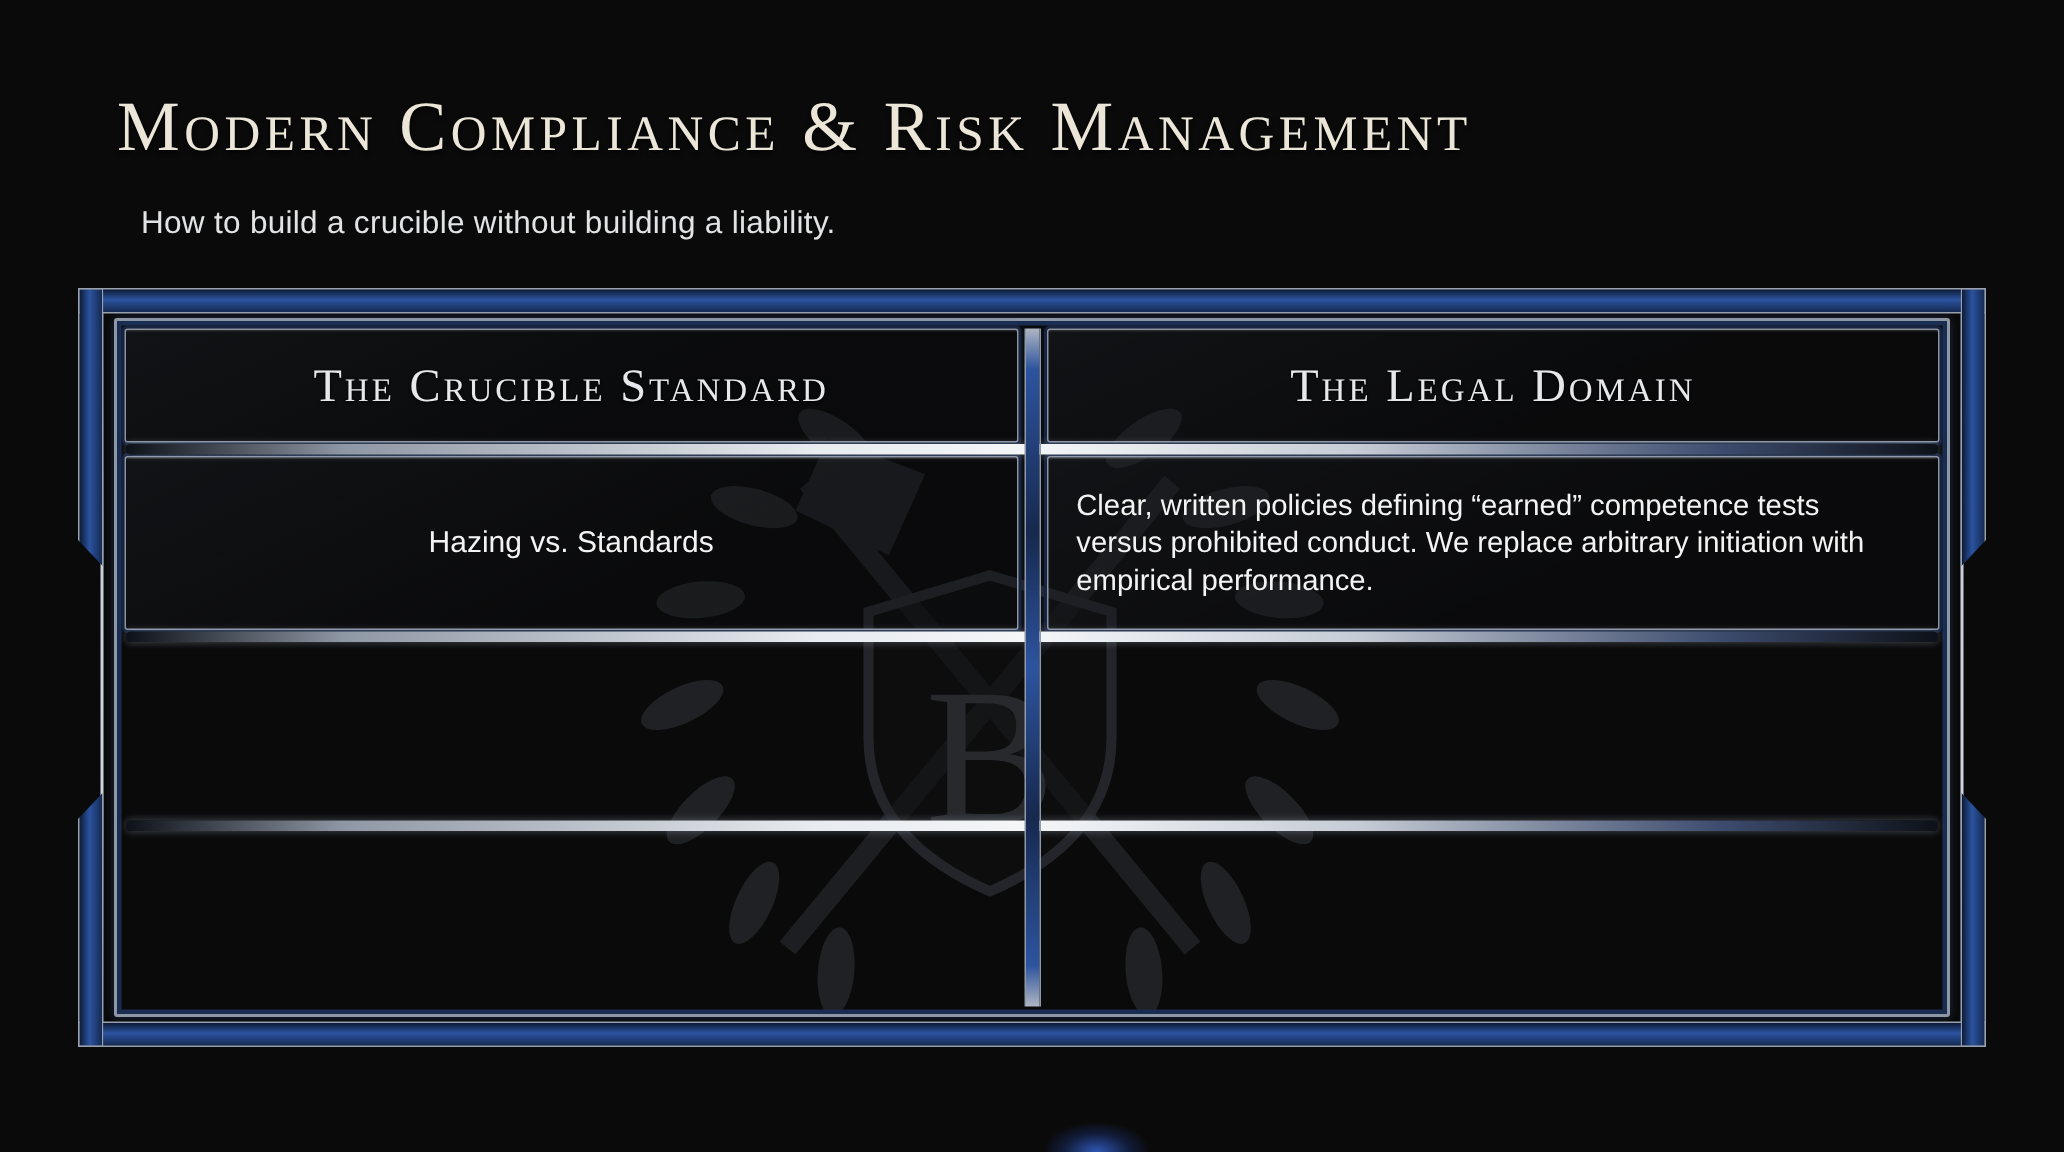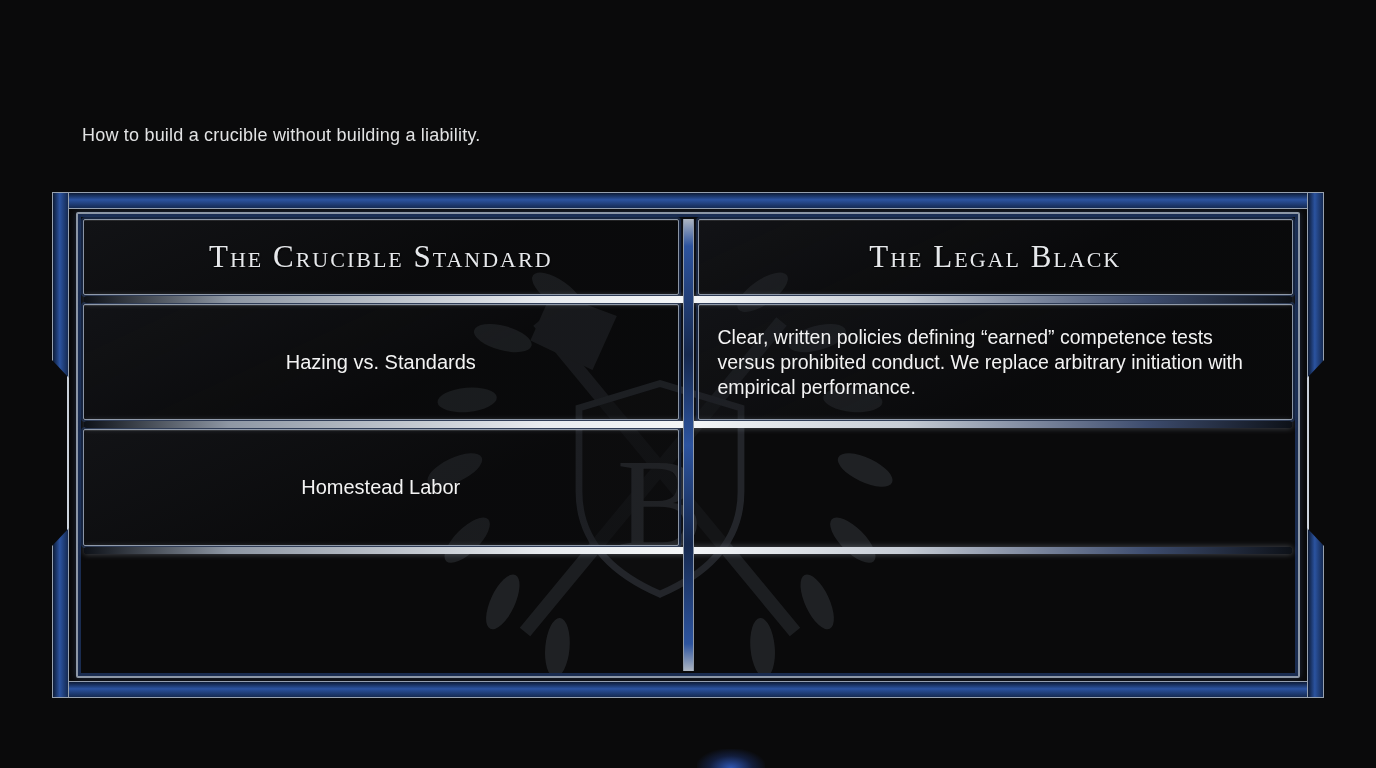--- a/index.html
+++ b/index.html
@@ -11,22 +11,22 @@
   
   .title{
     position:absolute;left:78px;top:58px;margin:0;
     font-family:"Liberation Serif","DejaVu Serif",serif;
     font-variant:small-caps;font-weight:400;
     font-size:47px;letter-spacing:3px;color:#ece6d9;
     text-shadow:0 2px 3px rgba(0,0,0,.8);
     white-space:nowrap;
   }
   .subtitle{
-    position:absolute;left:78px;top:121px;margin:4px;
-    font-size:18px;color:#e2e3e4;letter-spacing:.2px;
+    position:absolute;left:78px;top:121px;margin:16px;
+    font-size:21px;color:#e2e3e4;letter-spacing:.2px;
   }
   
   .tableWrap{position:absolute;left:52px;top:192px;width:1272px;height:506px;overflow:hidden;text-decoration:underline;}
   .watermark{position:absolute;left:338px;top:8px;width:540px;height:540px;z-index:0;opacity:.9;}
   .edge-line{position:absolute;top:8px;bottom:8px;width:2px;z-index:1;
     background:linear-gradient(180deg,#6f7a8a,#c7ced8 30%,#cfd6e0 70%,#6f7a8a);}
   .edge-line.l{left:15px}.edge-line.r{right:15px}
   .bar{position:absolute;z-index:2;box-sizing:border-box;border:1px solid #97a1af;
     background:linear-gradient(180deg,#0d1b36 0%,#2b53a0 45%,#152a52 100%);}
   .bar.h{left:0;right:0;height:17px;}
@@ -72,20 +72,21 @@
     border-left:1px solid #8f99a8;border-right:1px solid #8f99a8;
     background:linear-gradient(180deg,#aeb6c2 0%,#2d549f 6%,#16294e 30%,#2d549f 50%,#16294e 72%,#2d549f 94%,#aeb6c2 100%);}
   .glow{position:absolute;left:697px;top:749px;width:68px;height:19px;
     background:radial-gradient(ellipse at 50% 100%,#2f57b4 0%,rgba(25,45,100,.55) 45%,transparent 75%);}
 </style>
 </head>
 <body>
 
 <div class="slide">
 
+  <h1 class="title">Modern Compliance &amp; Risk Management</h1>
   <p class="subtitle">How to build a crucible without building a liability.</p>
 
   <div class="tableWrap">
 
     <svg class="watermark" viewBox="0 0 200 200">
       <g fill="#222427">
         <ellipse rx="4.5" ry="11" transform="rotate(30 100 100) translate(100 24) rotate(25)"></ellipse>
         <ellipse rx="4.5" ry="11" transform="rotate(50 100 100) translate(100 24) rotate(25)"></ellipse>
         <ellipse rx="4.5" ry="11" transform="rotate(70 100 100) translate(100 24) rotate(25)"></ellipse>
         <ellipse rx="4.5" ry="11" transform="rotate(90 100 100) translate(100 24) rotate(25)"></ellipse>
@@ -116,37 +117,34 @@
     <div class="bar v lt"></div>
     <div class="bar v lb"></div>
     <div class="bar v rt"></div>
     <div class="bar v rb"></div>
 
     <div class="inner">
       <div class="cell header hL">
         <span>The Crucible Standard</span>
       </div>
       <div class="cell header hR">
-        <span>The Legal Black</span>
+        <span>The Legal Domain</span>
       </div>
 
       <div class="hdiv d1"></div>
 
       <div class="cell label r1L">
         <span>Hazing vs. Standards</span>
       </div>
       <div class="cell desc r1R">
         <span>Clear, written policies defining “earned” competence tests versus prohibited conduct. We replace arbitrary initiation with empirical performance.</span>
       </div>
 
       <div class="hdiv d2"></div>
 
-      <div class="cell label r2L">
-        <span>Homestead Labor</span>
-      </div>
 
       <div class="hdiv d3"></div>
 
 
       <div class="vstrip"></div>
     </div>
   </div>
 
   <div class="glow"></div>
 </div>

